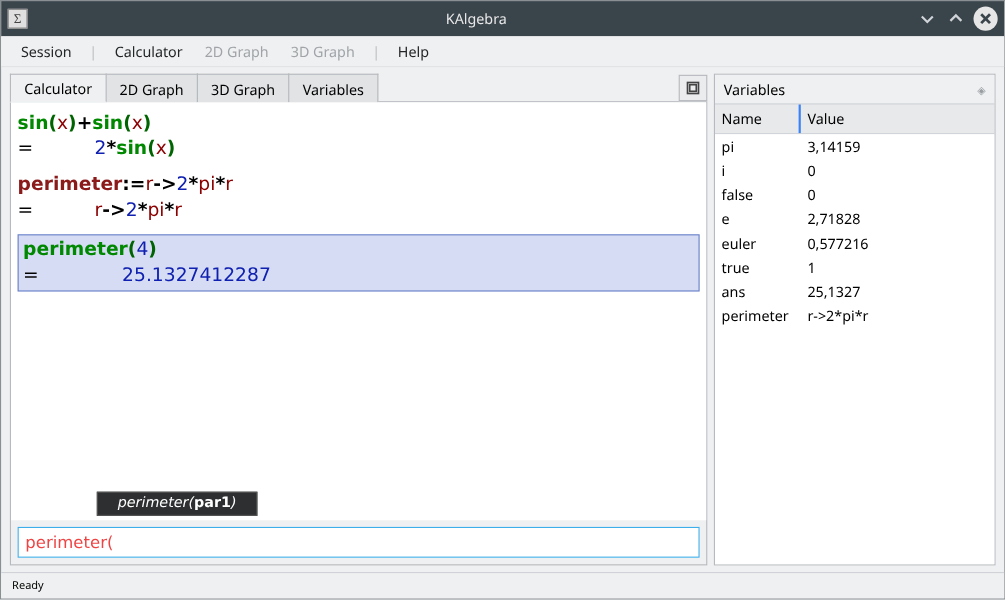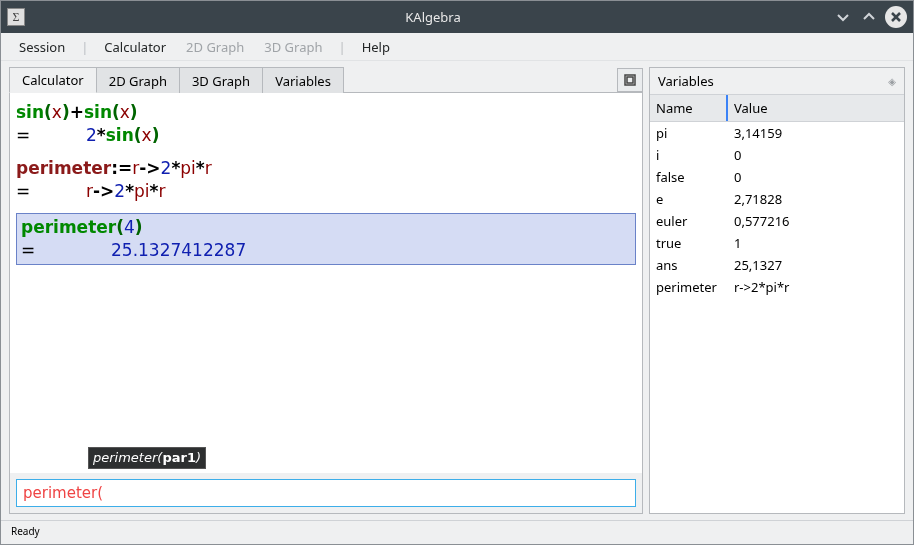--- a/index.html
+++ b/index.html
@@ -162,21 +162,21 @@
   .result-num { color: #1020b0; margin-left: 20px; }
 
   .tooltip {
     position: absolute;
     bottom: 4px;
     left: 78px;
     background: #2d2f30;
     color: #fff;
     font-style: italic;
     font-size: 13px;
-    padding: 1px 4px;
+    padding: 1px 18px;
     border: 1px solid #555;
   }
   .tooltip b { font-weight: bold; font-style: normal;}
 
   .input-row {
     border: 1px solid #3daee9;
     background: #fff;
     margin: 6px;
     padding: 4px 6px;
     font-size: 15px;

